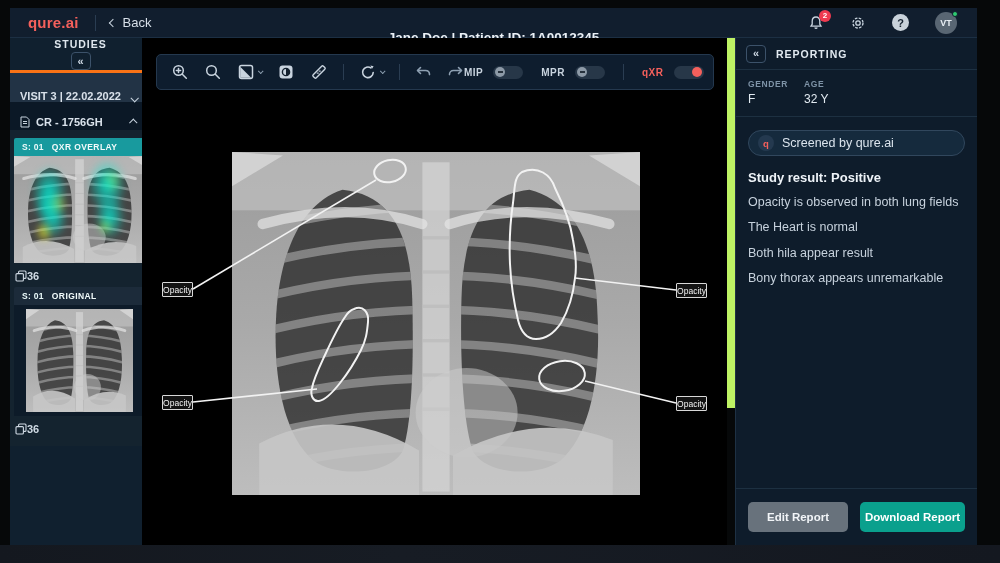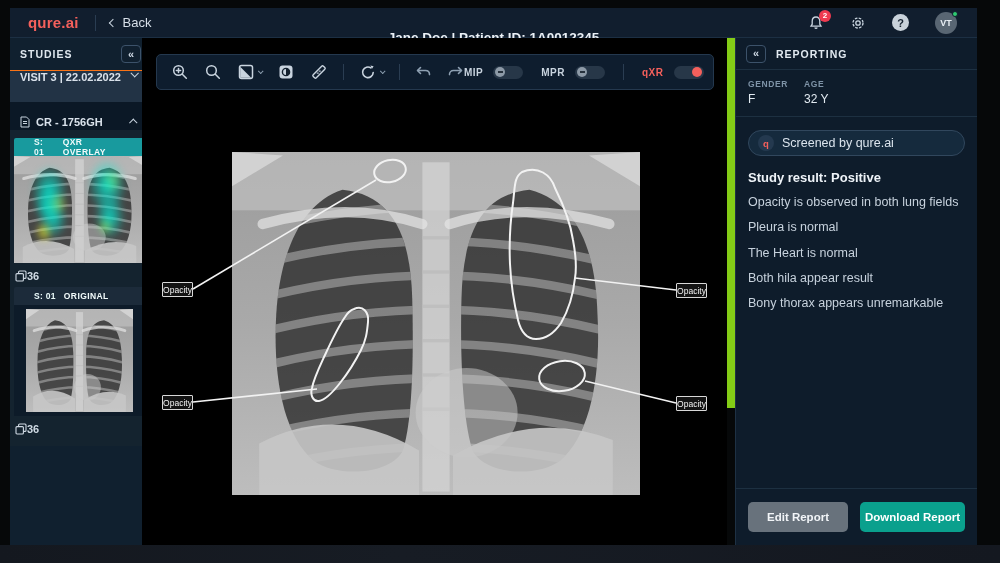--- a/index.html
+++ b/index.html
@@ -1,20 +1,20 @@
 <!DOCTYPE html>
 <html><head>
 <meta charset="utf-8">
 <style>
   * { margin:0; padding:0; box-sizing:border-box; }
   html,body { background:#060809; }
   body { font-family:"Liberation Sans", sans-serif; -webkit-font-smoothing:antialiased; }
   .stage { position:relative; width:1000px; height:563px; background:#060809; overflow:hidden; }
   .stage::after { content:""; position:absolute; left:0; right:0; top:545px; height:18px; background:linear-gradient(90deg,#14181f,#171c24 40%,#141820); }
-  .app { position:absolute; left:10px; top:8px; width:967px; height:400px; background:#84cc16; }
+  .app { position:absolute; left:10px; top:8px; width:967px; height:400px; background:#bef264; }
 
   
   .topbar { position:absolute; left:0; top:0; width:100%; height:30px; background:#111e2e; border-bottom:1px solid #1c2f43; display:flex; align-items:center; }
   .logo { color:#f4605c; font-size:15px; font-weight:700; letter-spacing:.2px; margin-left:18px; }
   .tb-divider { width:1px; height:16px; background:#2a3d52; margin:0 14px 0 16px; }
   .back { display:flex; align-items:center; gap:7px; color:#d7dfe8; font-size:13px; cursor:pointer; }
   .chev { display:inline-block; width:6px; height:6px; border-right:1.6px solid #c9d4df; border-bottom:1.6px solid #c9d4df; }
   .chev.left { transform:rotate(135deg); }
   .chev.down { transform:rotate(45deg) translateY(-1px); }
   .chev.up { transform:rotate(-135deg) translateY(-1px); }
@@ -22,30 +22,30 @@
   .tb-title { position:absolute; left:0; right:0; text-align:center; color:#eaf0f6; font-size:13.5px; font-weight:700; pointer-events:none;margin-top:29px; }
   .tb-right { margin-left:auto; display:flex; align-items:center; gap:26px; padding-right:20px; }
   .bell-wrap { position:relative; width:16px; height:16px; cursor:pointer; }
   .badge { position:absolute; top:-5px; right:-7px; min-width:12px; height:12px; border-radius:7px; background:#ef3a50; color:#fff; font-size:8px; font-weight:700; display:flex; align-items:center; justify-content:center; padding:0 2px; }
   .help-btn { width:17px; height:17px; border-radius:50%; background:#c9d2da; color:#15212e; font-size:11px; font-weight:700; display:flex; align-items:center; justify-content:center; cursor:pointer; }
   .avatar { position:relative; width:22px; height:22px; border-radius:50%; background:#59ririr; background:#596673; color:#e8eef4; font-size:9px; font-weight:700; display:flex; align-items:center; justify-content:center; cursor:pointer; }
   .online-dot { position:absolute; top:-1px; right:-1px; width:6px; height:6px; border-radius:50%; background:#2ecc71; border:1px solid #111e2e; }
 
   
   .sidebar { position:absolute; left:0; top:30px; width:140px; height:507px; background:#10202f; border-right:1px solid #0a141f; }
-  .s-head { height:32px; display:flex; align-items:center; justify-content:space-between; padding:0 8px 0 10px; }
+  .s-head { height:32px; display:flex; align-items:center; justify-content:space-between; padding:0 8px 0 10px;flex-direction:column; }
   .s-title { color:#dfe7ee; font-size:10.5px; font-weight:700; letter-spacing:1px; }
   .collapse-btn { width:20px; height:18px; border:1px solid #3c526a; border-radius:4px; color:#cfd9e4; font-size:11px; font-weight:700; display:flex; align-items:center; justify-content:center; cursor:pointer; background:transparent; line-height:1; }
-  .visit-row { height:32px; background:#223345; border-top:1px solid #f97316; display:flex; align-items:flex-start; justify-content:space-between; padding:0 12px 0 10px; cursor:pointer; }
+  .visit-row { height:32px; background:#223345; border-top:3px solid #f97316; display:flex; align-items:flex-end; justify-content:space-between; padding:0 12px 0 10px; cursor:pointer; }
   .visit-label { color:#d9e1ea; font-size:11px; font-weight:700; }
   .study-row { height:28px; background:#0b1826; display:flex; align-items:center; gap:6px; padding:11px 12px 0 10px; cursor:pointer; }
   .study-label { color:#dbe3ec; font-size:11px; font-weight:700; flex:1; }
   .thumbs { background:#14232f; padding:8px 0 6px 0; }
   .card { margin:0 4px; }
-  .card-head { height:18px; display:flex; align-items:center; gap:8px; padding:0 20px; border-radius:2px 2px 0 0; }
+  .card-head { height:18px; display:flex; align-items:center; gap:8px; padding:0 8px; border-radius:2px 2px 0 0; }
   .card-head.teal { background:#189a9e; }
   .card-head.plain { background:#1c2b3a; }
   .card-sid { color:#eafafa; font-size:8.5px; font-weight:700; letter-spacing:.3px; }
   .card-type { color:#f2fbfb; font-size:8.5px; font-weight:700; letter-spacing:.4px; }
   .card-body { position:relative; background:#0d1b29; overflow:hidden; }
   .card-body.full { height:107px; }
   .card-body.pad { height:111px; padding:4px 12px; }
   .thumb-svg { width:100%; height:100%; display:block; }
   .heatmap { position:absolute; left:0; top:4px; right:0; bottom:6px; filter:blur(3px);
     background:
@@ -364,21 +364,20 @@
           <div class="demo-label">AGE</div>
           <div class="demo-value">32 Y</div>
         </div>
       </div>
       <div class="screen-pill">
         <span class="q-badge">q</span>
         <span class="screen-txt">Screened by qure.ai</span>
       </div>
       <div class="result-title">Study result: Positive</div>
       <div class="finding">Opacity is observed in both lung fields</div>
-      <div class="finding">Pleura is normal</div>
       <div class="finding">The Heart is normal</div>
       <div class="finding">Both hila appear result</div>
       <div class="finding">Bony thorax appears unremarkable</div>
       <div class="r-spacer"></div>
       <div class="btn-row">
         <button class="btn edit">Edit Report</button>
         <button class="btn download">Download Report</button>
       </div>
     </aside>
 

